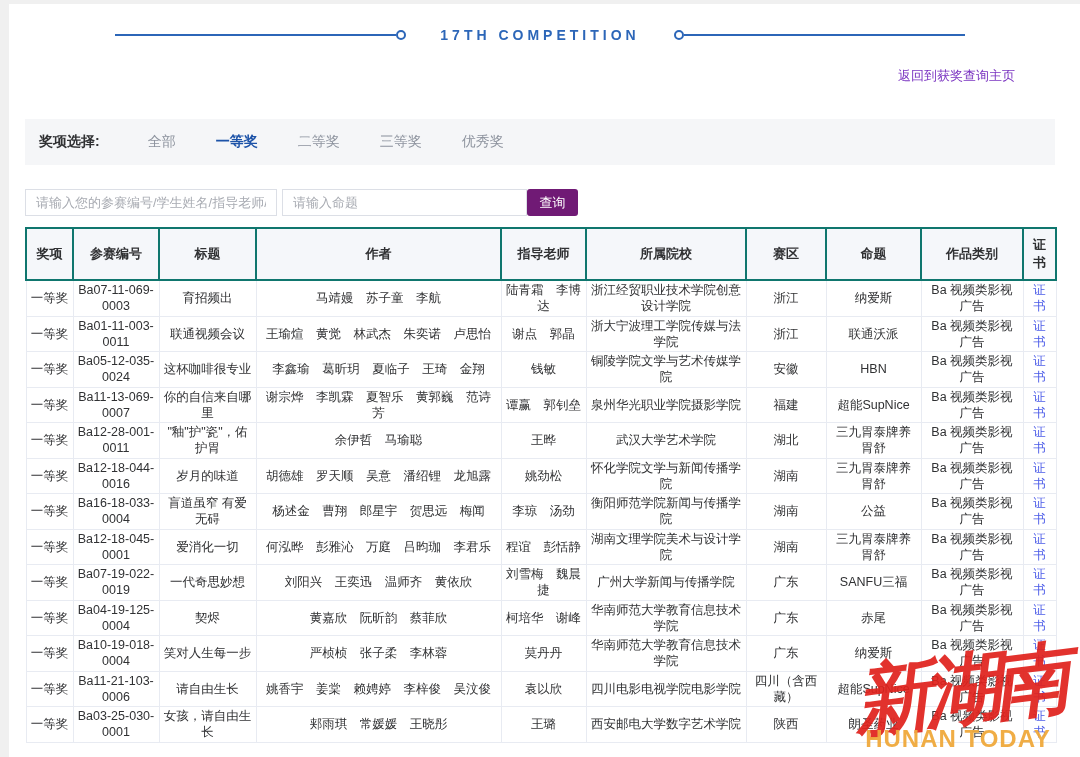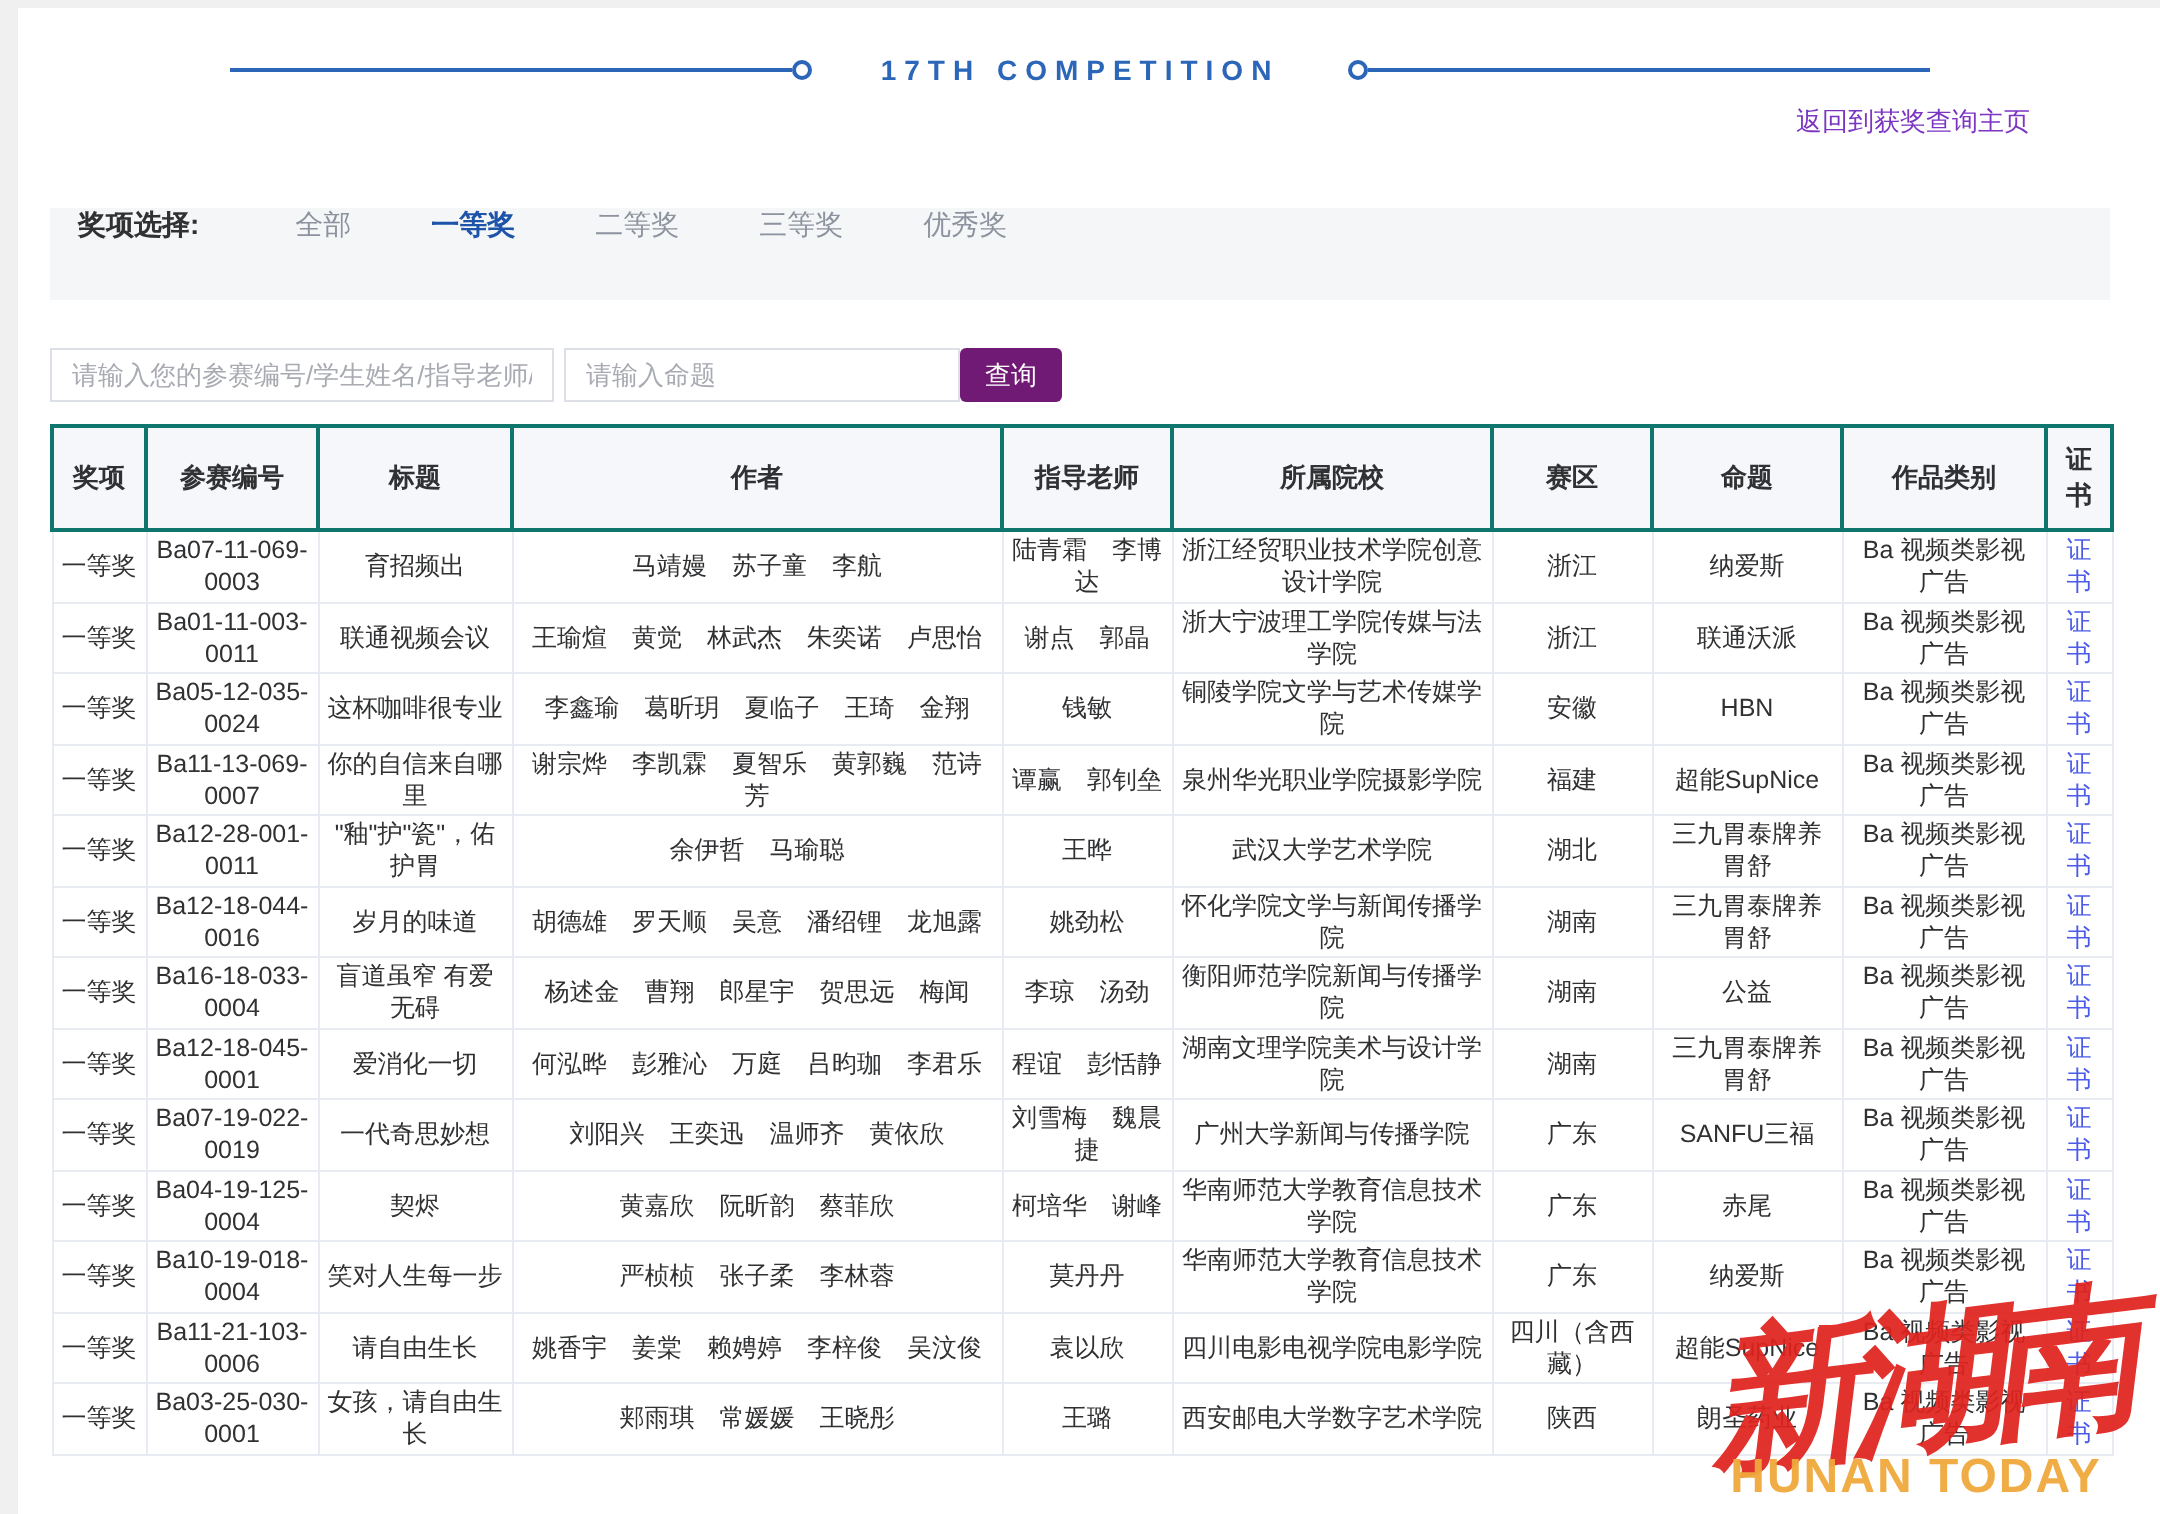--- a/index.html
+++ b/index.html
@@ -9,45 +9,45 @@
     background: #ffffff;
     font-family: "Liberation Sans", "DejaVu Sans", sans-serif;
     overflow: hidden;
     color: #303133;
   }
   .edge-top { position: absolute; top: 0; left: 0; right: 0; height: 4px; background: #f0f0f0; }
   .edge-left { position: absolute; top: 0; left: 0; bottom: 0; width: 9px; background: #f0f0f0; }
 
   .header { text-align: center; padding-top: 15px; }
   .page-title { color: #2a35a8; font-size: 23px; font-weight: bold; letter-spacing: 1px; }
-  .subtitle-row { display: flex; align-items: center; margin: 12px 115px 2px 115px; }
+  .subtitle-row { display: flex; align-items: center; margin: 12px 115px 16px 115px; }
   .subtitle-line { flex: 1; height: 2px; background: #2c66b8; }
   .subtitle-circle { width: 10px; height: 10px; border: 2px solid #2c66b8; border-radius: 50%; background: #fff; flex: none; }
   .subtitle-text { color: #2c66b8; font-weight: bold; font-size: 14px; letter-spacing: 4px; padding: 0 34px; white-space: nowrap; }
   .backlink-row { text-align: right; padding: 7px 65px 0 5px; }
   .back-link { color: #7b35c1; font-size: 13px; text-decoration: none; cursor: pointer; }
 
   .filter-bar {
     margin: 34px 25px 0 25px; height: 46px; background: #f5f6f8;
-    display: flex; padding-left: 14px; font-size: 14px;
+    display: flex; align-items: center; padding-left: 14px; font-size: 14px;
   }
   .filter-label { font-weight: bold; color: #303133; }
   .filter-tab { margin-left: 40px; color: #8d939e; cursor: pointer; }
   .filter-tab:first-of-type { margin-left: 48px; }
   .filter-tab.active { color: #1d53a8; font-weight: bold; }
 
   .search-row { margin: 24px 25px 0 25px; display: flex; align-items: center; }
   .search-input {
     height: 27px; border: 1px solid #dcdfe6; background: #fff; font-size: 13px;
     padding: 0 10px; color: #303133; outline: none;
     font-family: "Liberation Sans", "DejaVu Sans", sans-serif;
   }
   .search-input::placeholder { color: #a8abb2; }
   .input-main { width: 252px; }
-  .input-brief { width: 198px; margin-left: 5px; }
+  .input-brief { width: 245px; margin-left: 5px; }
   .search-button {
     height: 27px; width: 51px; border: none; background: #701a75; color: #fff;
     font-size: 13px; border-radius: 3px; cursor: pointer; margin-left: 0;
     font-family: "Liberation Sans", "DejaVu Sans", sans-serif;
   }
 
   table.awards {
     margin: 11px 0 0 25px; width: 1030px; border-collapse: collapse;
     table-layout: fixed; font-size: 12.5px; color: #303133;
   }

